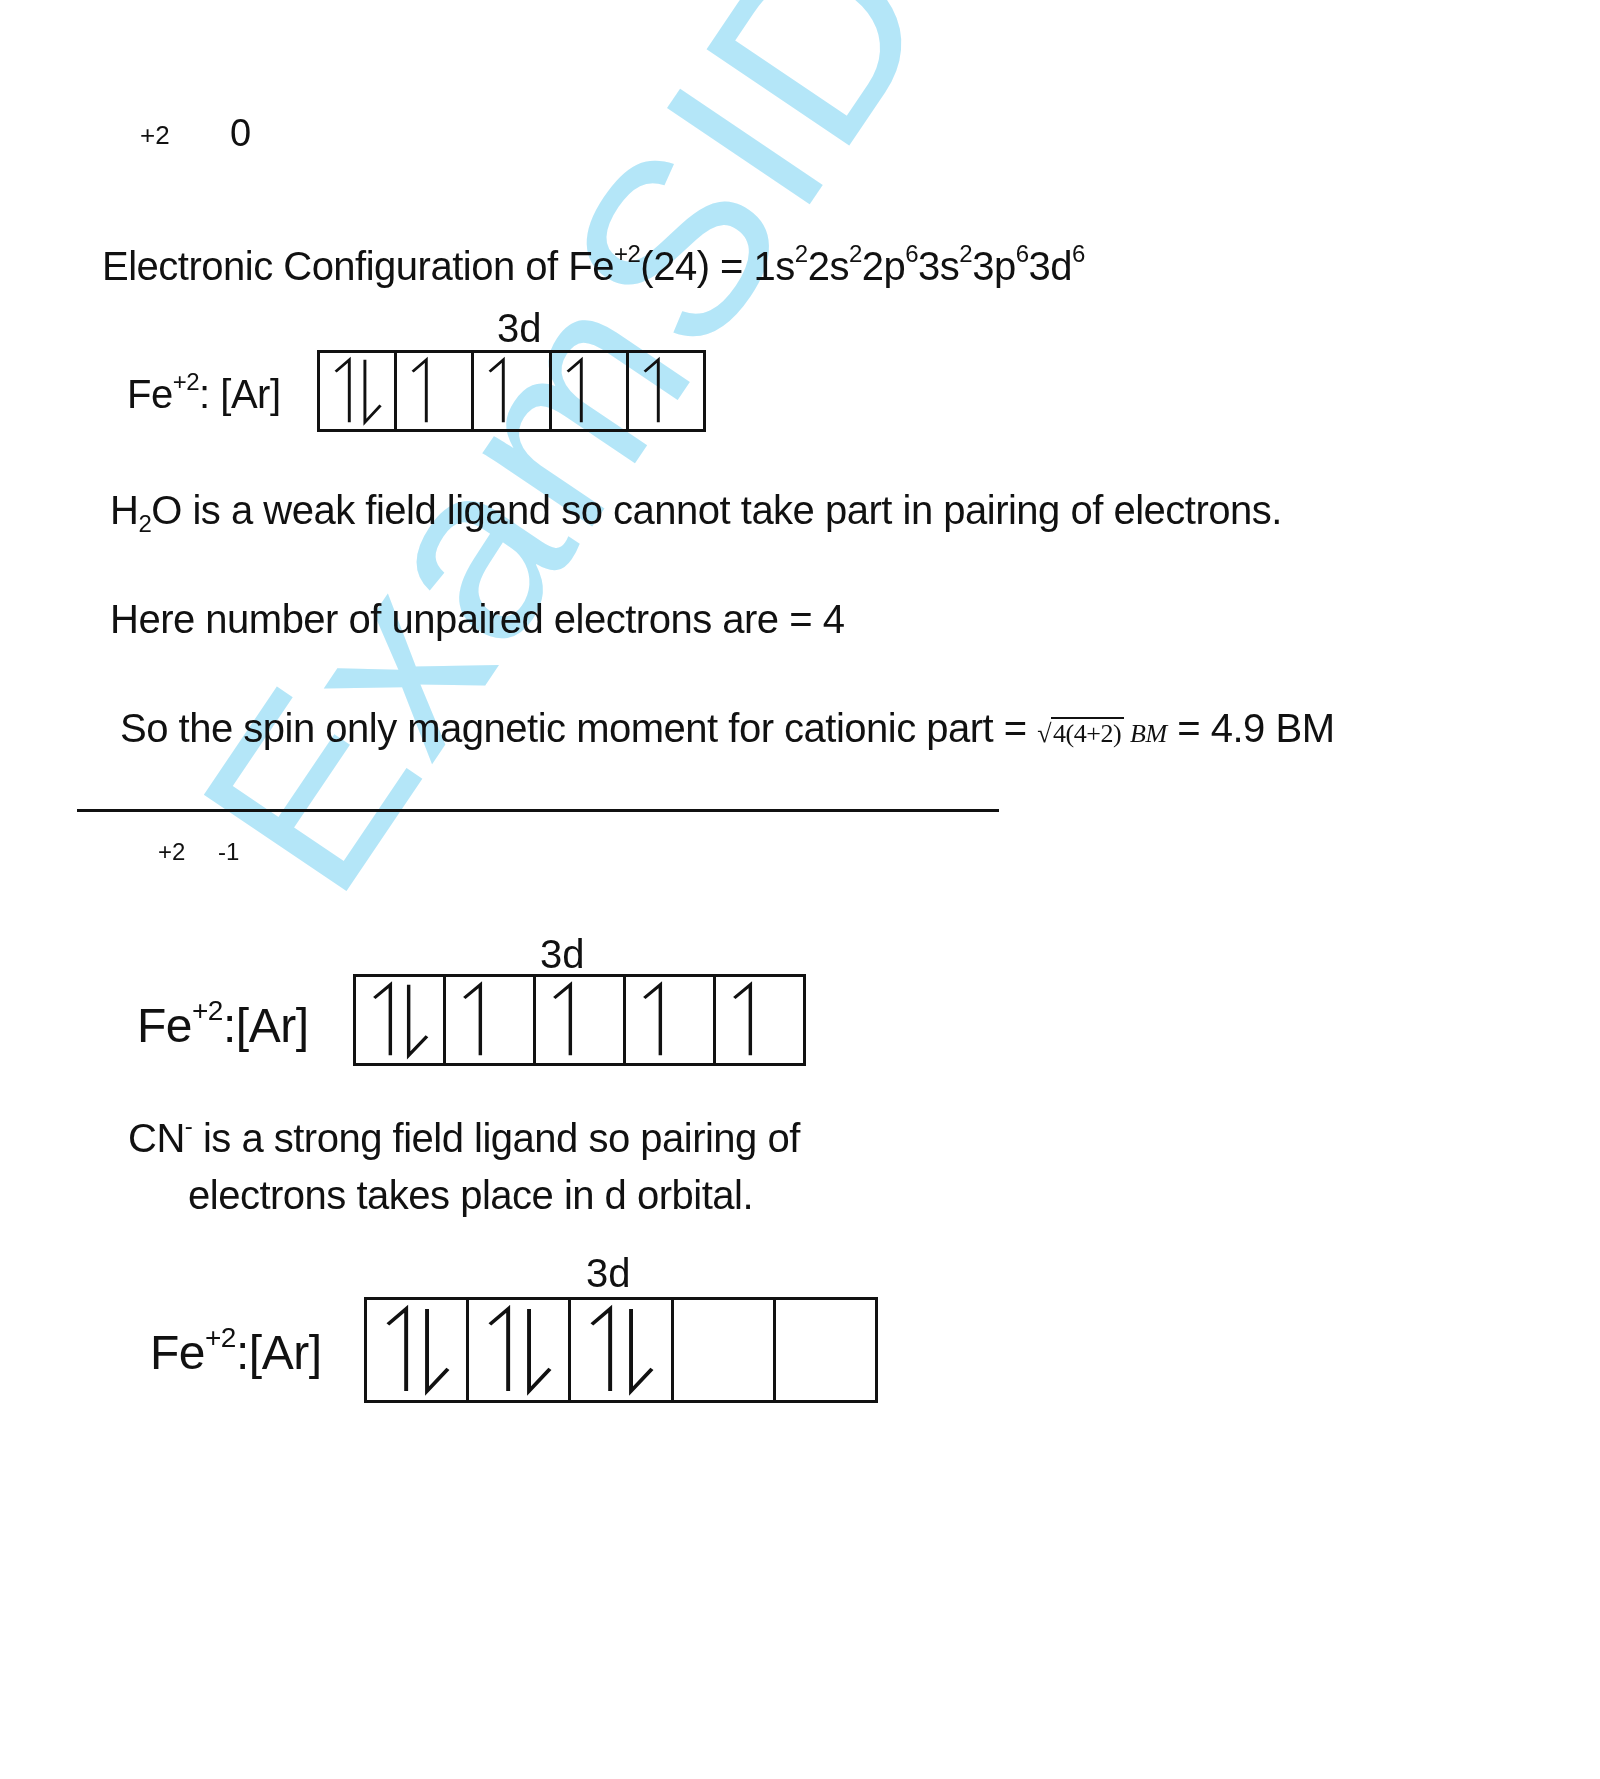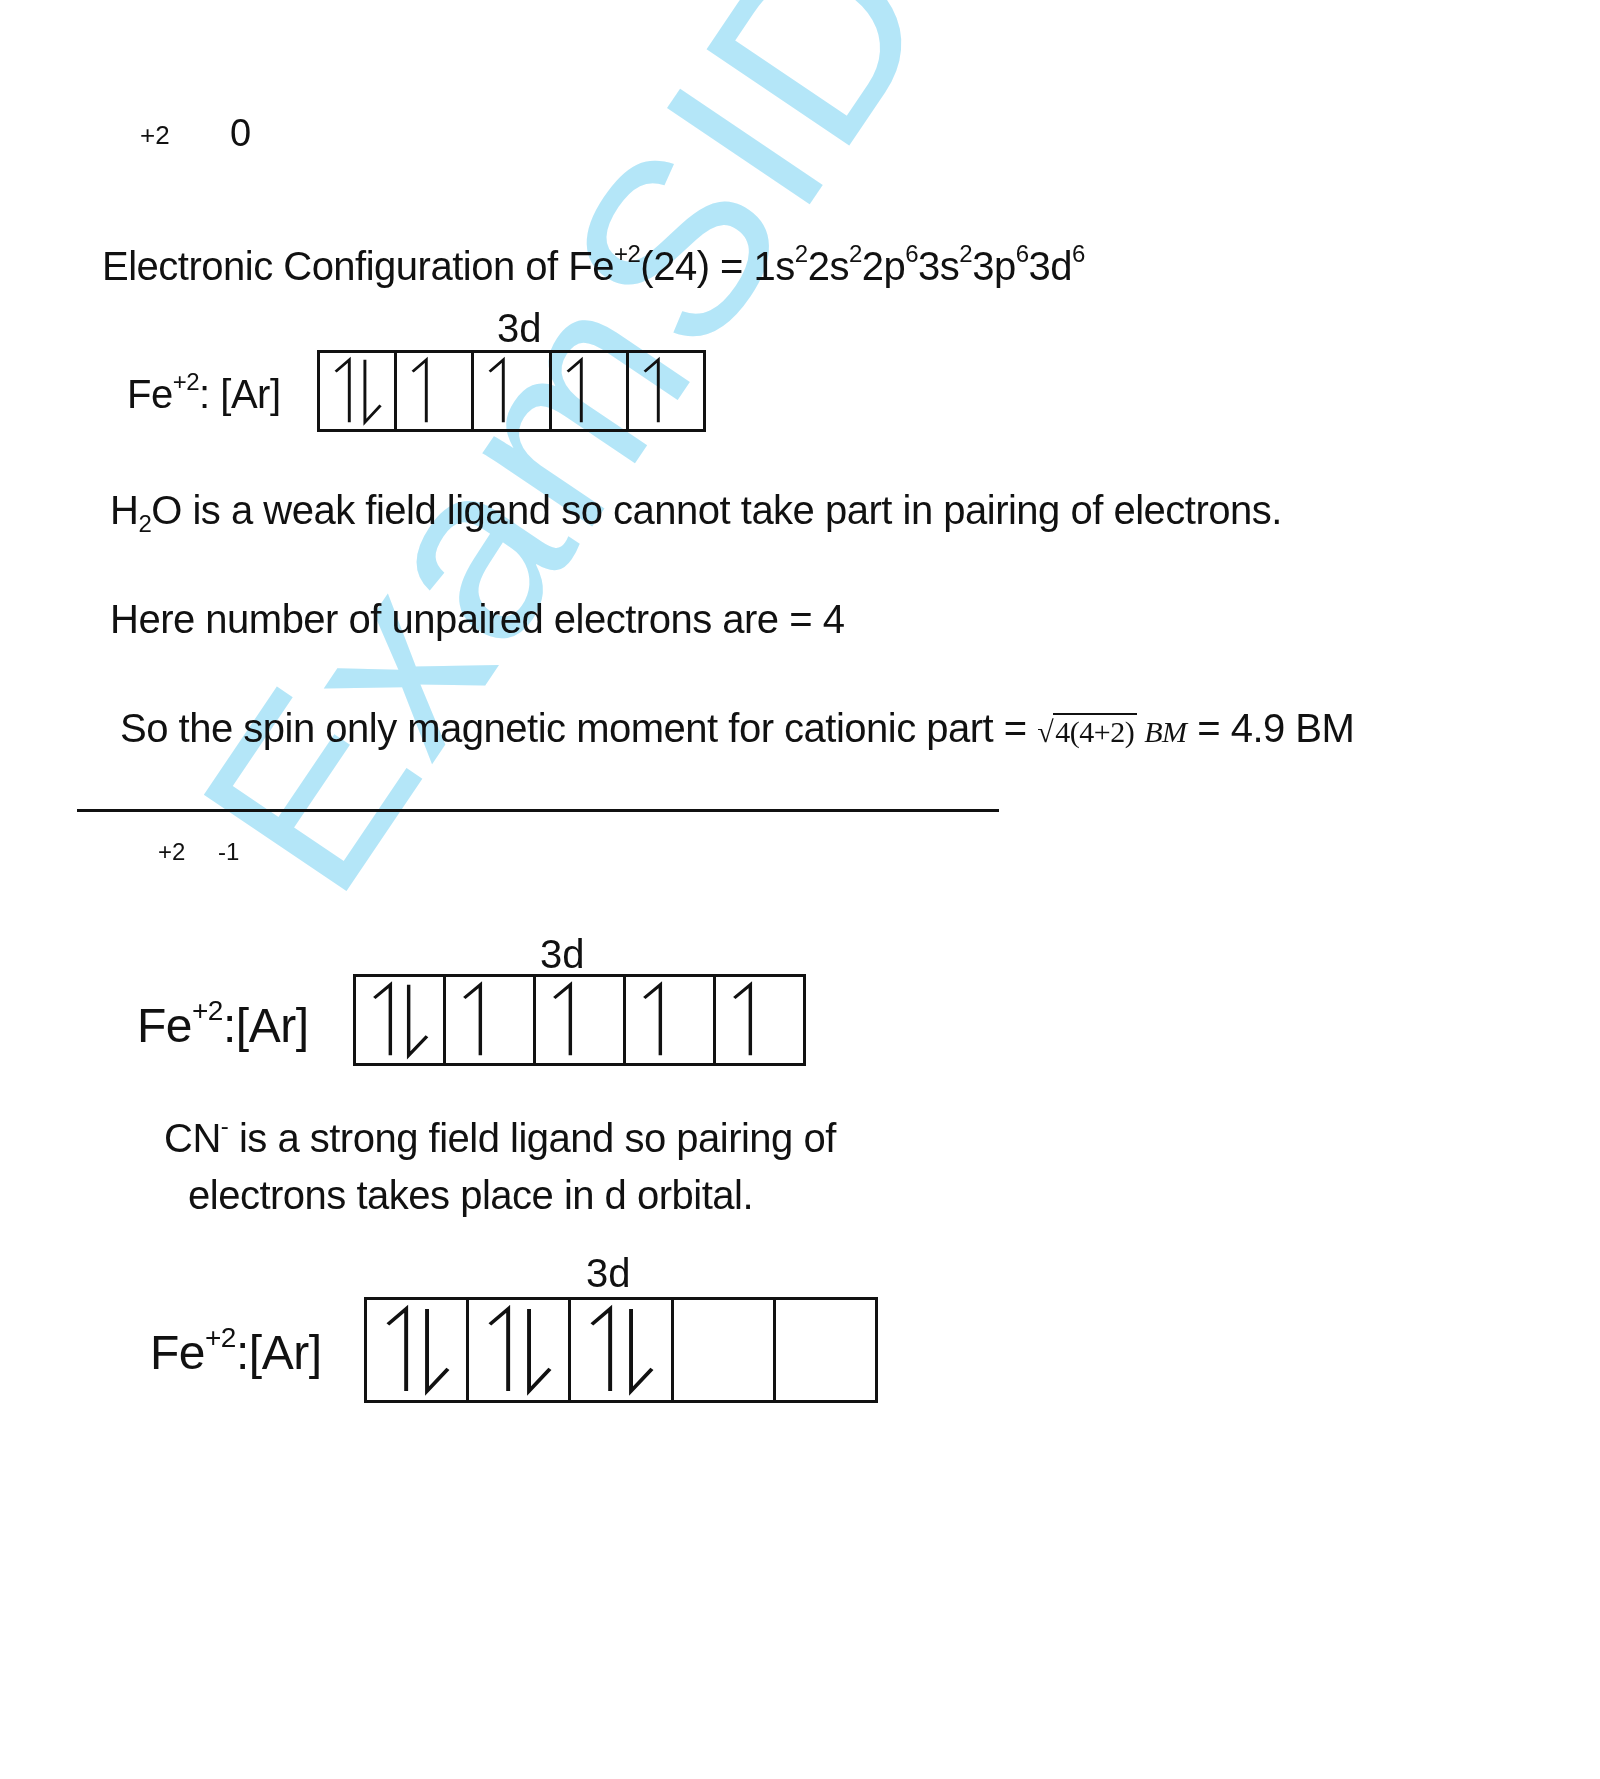--- a/index.html
+++ b/index.html
@@ -10,21 +10,21 @@
   .t sup { font-size: 24px; vertical-align: 0; position: relative; top: -18px; }
   .t sub { font-size: 24px; vertical-align: 0; position: relative; top: 8px; }
   .ox { position: absolute; font-size: 26px; line-height: 1; }
   .ox.big { font-size: 38px; }
   .rule { position: absolute; left: 77px; top: 809px; width: 922px; height: 3px; background: #111; }
   .orb { position: absolute; display: flex; border: 3px solid #111; box-sizing: border-box; background: transparent; }
   .cell { flex: 1 1 0; border-left: 3px solid #111; position: relative; }
   .cell:first-child { border-left: none; }
   .cell svg { position: absolute; inset: 0; width: 100%; height: 100%; }
   .lbl3d { position: absolute; font-size: 40px; line-height: 1; }
-  .sqrt { font-family: "Liberation Serif", "DejaVu Serif", serif; font-size: 30px; position: relative; }
+  .sqrt { font-family: "Liberation Serif", "DejaVu Serif", serif; font-size: 26px; position: relative; }
   .sqrt .rad { display: inline-block; border-top: 2px solid #111; padding: 2px 3px 0 2px; }
   .sqrt .bm { font-style: italic; }
   .wm { position: absolute; left: 160px; top: 790px; transform-origin: 0 0; transform: rotate(-56deg);
         font-size: 250px; color: #b4e6f8; font-family: "Liberation Sans", sans-serif; white-space: nowrap;
         letter-spacing: 4px; pointer-events: none; z-index: 0; line-height: 1; }
   .content { position: absolute; inset: 0; z-index: 1; }
 </style>
 </head>
 <body>
 
@@ -123,21 +123,21 @@
             <path d="M16 22 L30 8 L30 82" fill="none" stroke="#111" stroke-width="3"></path>
           </svg>
         </div>
         <div class="cell">
           <svg viewBox="0 0 76 90" preserveAspectRatio="none">
             <path d="M16 22 L30 8 L30 82" fill="none" stroke="#111" stroke-width="3"></path>
           </svg>
         </div>
       </div>
 
-    <div class="t" style="left:128px; top:1118px;margin-left:36px;">
+    <div class="t" style="left:128px; top:1118px;">
       <span>CN</span><sup>-</sup><span> is a strong field ligand so  pairing of</span>
     </div>
     <div class="t" style="left:188px; top:1175px;">electrons takes place in d orbital.</div>
 
     <span class="lbl3d" style="left:586px; top:1253px;">3d</span>
 
     <div class="t" style="left:150px; top:1329px; font-size:48px;">
       <span>Fe</span><sup style="font-size:28px; top:-22px;">+2</sup><span>:[Ar]</span>
     </div>
 

